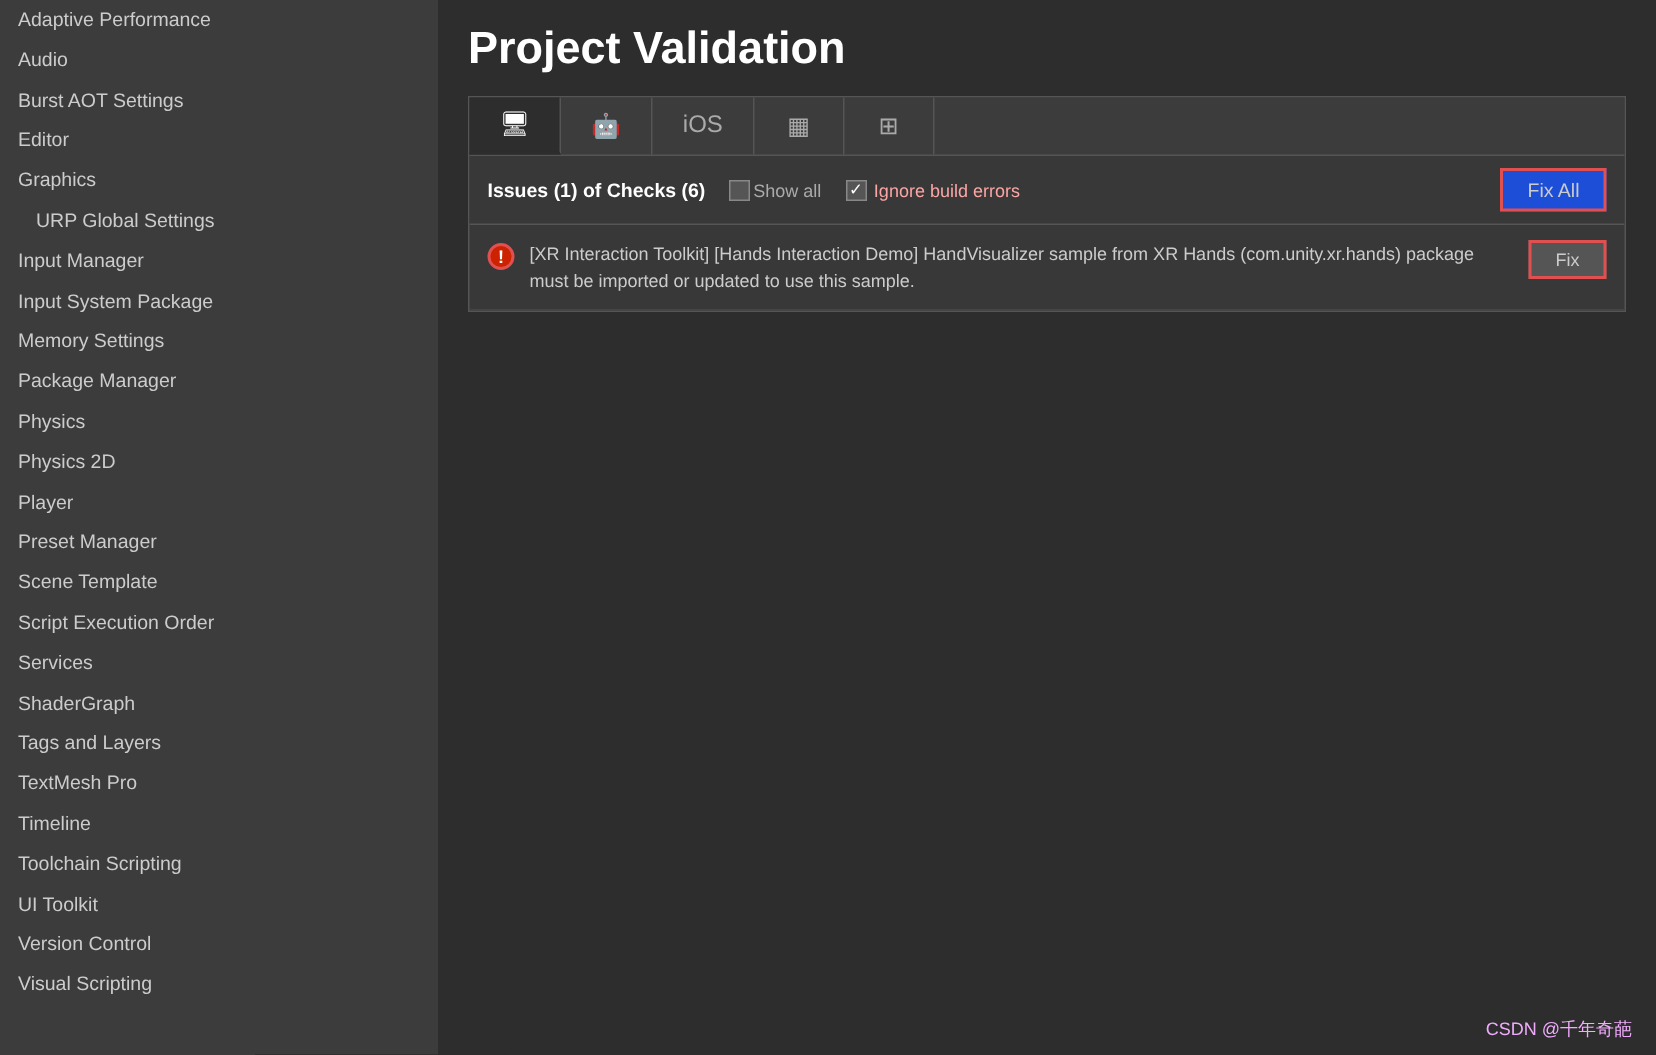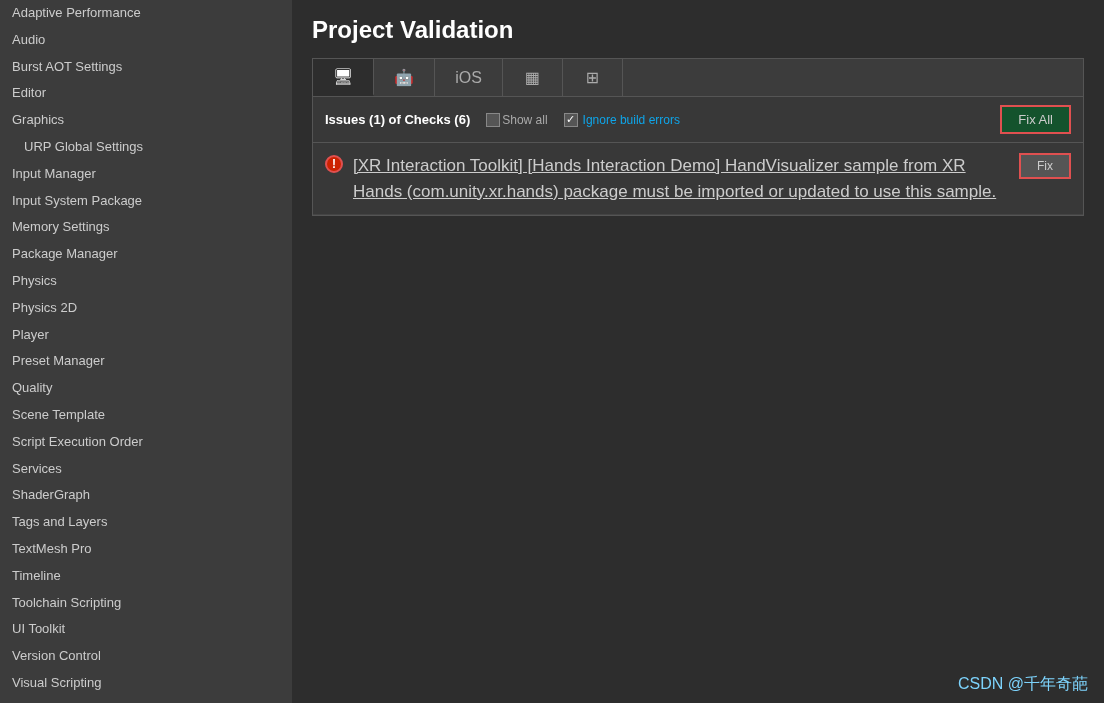--- a/index.html
+++ b/index.html
@@ -37,21 +37,21 @@
     .sidebar-item.indented { padding-left: 24px; }
 
     
     #main {
       flex: 1;
       padding: 16px 20px;
       background: #2d2d2d;
     }
 
     .page-title {
-      font-size: 24px;
+      font-size: 30px;
       font-weight: bold;
       color: #ffffff;
       margin-bottom: 14px;
     }
 
     
     .platform-tabs {
       display: flex;
       background: #3c3c3c;
       border-bottom: 1px solid #555;
@@ -124,28 +124,28 @@
     }
     .checkbox-checked::after {
       content: '✓';
       color: #ffffff;
       font-size: 11px;
     }
     .ignore-label {
       display: flex;
       align-items: center;
       gap: 5px;
-      color: #0ea5e9;
+      color: #fca5a5;
       font-size: 12px;
       text-align: center;
     }
     .fix-all-btn {
       margin-left: auto;
       padding: 5px 16px;
-      background: #14532d;
+      background: #1d4ed8;
       border: 2px solid #e05050;
       color: #cccccc;
       cursor: pointer;
       font-size: 13px;
     }
 
     
     .issue-row {
       display: flex;
       align-items: flex-start;
@@ -164,63 +164,61 @@
       justify-content: center;
       font-weight: bold;
       font-size: 12px;
       flex-shrink: 0;
       margin-top: 2px;
       border: 2px solid #e05050;
     }
     .issue-text {
       flex: 1;
       color: #cccccc;
-      font-size: 17px;
+      font-size: 12px;
       line-height: 1.5;
-      text-decoration: underline;
     }
     .fix-btn {
       padding: 4px 16px;
       background: #555;
       border: 2px solid #e05050;
       color: #cccccc;
       cursor: pointer;
       font-size: 12px;
       flex-shrink: 0;
       margin-top: 0;
     }
 
     
     .footer-watermark {
       position: absolute;
       bottom: 8px;
       right: 16px;
-      color: #7dd3fc;
-      font-size: 16px;
+      color: #f0abfc;
+      font-size: 12px;
     }
   </style>
 </head>
 <body>
 
 <div id="sidebar">
     <div class="sidebar-item">Adaptive Performance</div>
     <div class="sidebar-item">Audio</div>
     <div class="sidebar-item">Burst AOT Settings</div>
     <div class="sidebar-item">Editor</div>
     <div class="sidebar-item">Graphics</div>
     <div class="sidebar-item indented">URP Global Settings</div>
     <div class="sidebar-item">Input Manager</div>
     <div class="sidebar-item">Input System Package</div>
     <div class="sidebar-item">Memory Settings</div>
     <div class="sidebar-item">Package Manager</div>
     <div class="sidebar-item">Physics</div>
     <div class="sidebar-item">Physics 2D</div>
     <div class="sidebar-item">Player</div>
     <div class="sidebar-item">Preset Manager</div>
-    <div class="sidebar-item">Quality</div>
     <div class="sidebar-item">Scene Template</div>
     <div class="sidebar-item">Script Execution Order</div>
     <div class="sidebar-item">Services</div>
     <div class="sidebar-item">ShaderGraph</div>
     <div class="sidebar-item">Tags and Layers</div>
     <div class="sidebar-item">TextMesh Pro</div>
     <div class="sidebar-item">Timeline</div>
     <div class="sidebar-item">Toolchain Scripting</div>
     <div class="sidebar-item">UI Toolkit</div>
     <div class="sidebar-item">Version Control</div>

